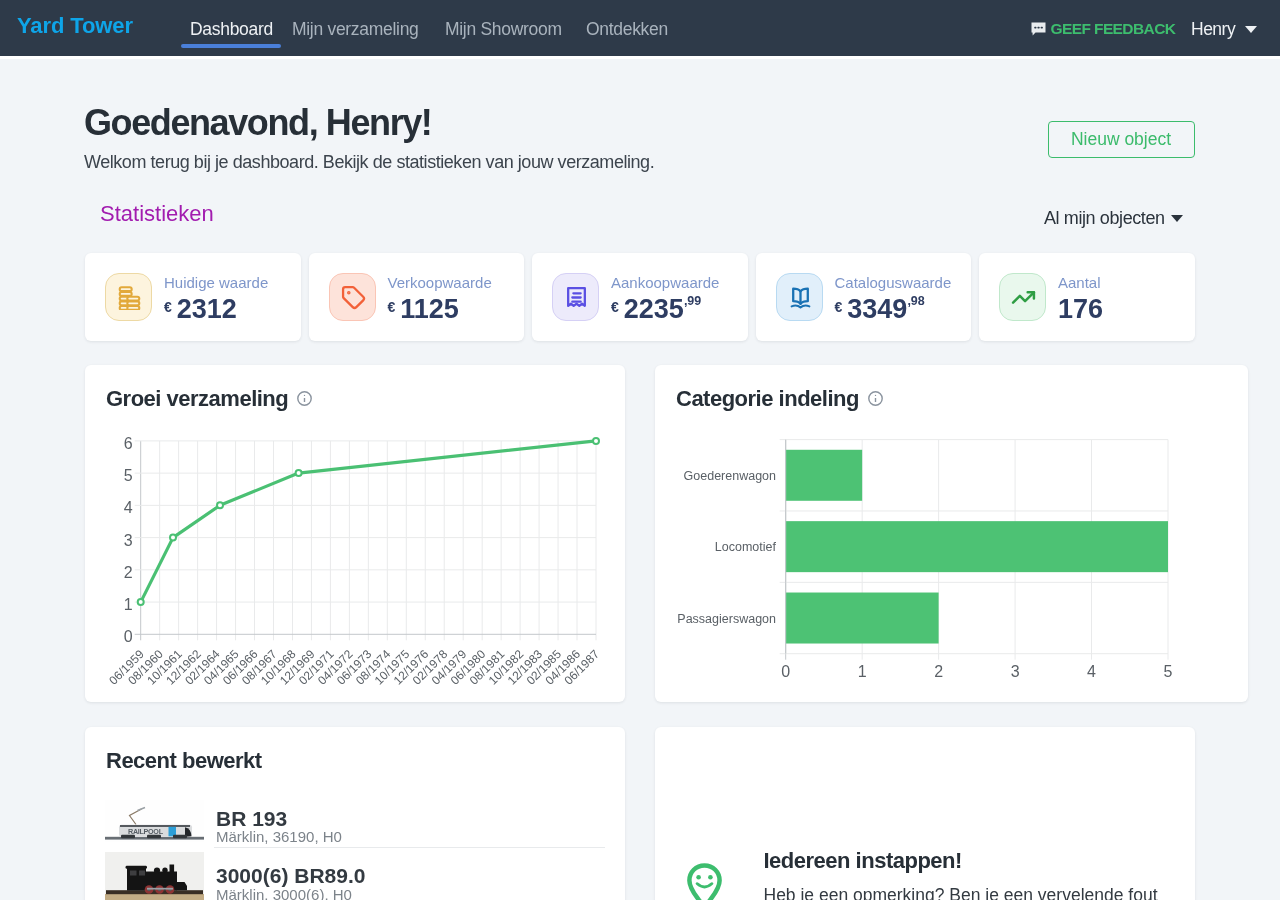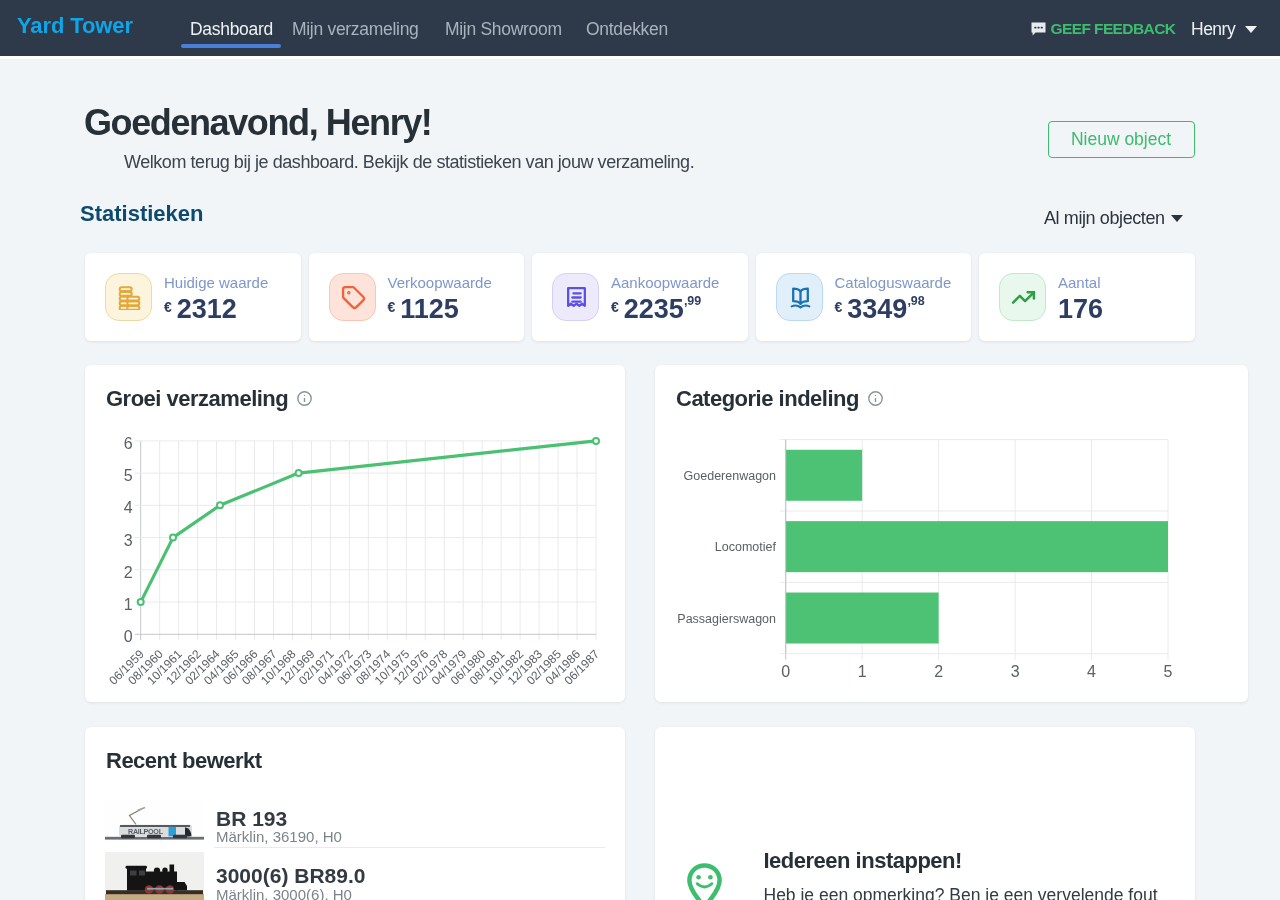--- a/index.html
+++ b/index.html
@@ -10,23 +10,23 @@
   
   #nav { position:absolute; left:0; top:0; width:1280px; height:56px; background:#2e3a49; }
   #logo { position:absolute; left:17px; top:13px; font-size:22px; font-weight:bold; color:#0ea5e9; letter-spacing:-0.1px; }
   .navitem { position:absolute; top:19px; font-size:17.5px; color:#a9b3bd; letter-spacing:-0.3px; }
   .navitem.active { color:#eef1f4; }
   #navuline { position:absolute; left:181px; top:44.3px; width:100px; height:3.4px; background:#4a7fd9; border-radius:2px; }
   #fbtext { position:absolute; left:1050.5px; top:20px; font-size:15.5px; font-weight:bold; color:#3dbd6e; letter-spacing:-0.6px; }
   #henry { position:absolute; left:1191px; top:19px; font-size:17.5px; color:#eef1f4; letter-spacing:-0.5px; }
   
   #h1 { position:absolute; left:84px; top:103px; font-size:36px; line-height:40px; font-weight:bold; color:#272f37; letter-spacing:-1.4px; }
-  #sub { position:absolute; left:84px; top:152px; font-size:18px; color:#3c444d; letter-spacing:-0.45px;margin-left:40px; }
+  #sub { position:absolute; left:84px; top:152px; font-size:18px; color:#3c444d; letter-spacing:-0.45px; }
   #newbtn { position:absolute; left:1047.5px; top:121px; width:147px; height:37px; border:1px solid #3cbc6c; border-radius:4px; color:#3bbb6b; font-size:17.5px; text-align:center; line-height:35px; }
-  #stath { position:absolute; left:80px; top:201px; font-size:22px; font-weight:bold; color:#0c4a6e; }
+  #stath { position:absolute; left:100px; top:201px; font-size:22px; font-weight:normal; color:#a21caf; }
   #alobj { position:absolute; left:1044px; top:208px; font-size:18px; color:#2b333c; letter-spacing:-0.4px; }
   .caret { display:inline-block; width:0; height:0; border-left:6px solid transparent; border-right:6px solid transparent; border-top:7px solid #eef1f4; vertical-align:2px; margin-left:10px; }
   .caret.dark { border-top-color:#2b333c; margin-left:6px; }
   
   .scard { top:253px; width:215.5px; height:88px; }
   .ibox { position:absolute; left:20px; top:20px; width:47px; height:48px; border-radius:14px; border:1px solid; }
   .ibox svg { position:absolute; left:11px; top:11px; }
   .slabel { position:absolute; left:79px; top:21px; font-size:15px; color:#7e96ca; }
   .sval { position:absolute; left:79px; top:41px; font-size:27px; font-weight:bold; color:#2e3d62; }
   .sval .eur { font-size:14px; font-weight:bold; margin-right:5px; vertical-align:6.5px; }

